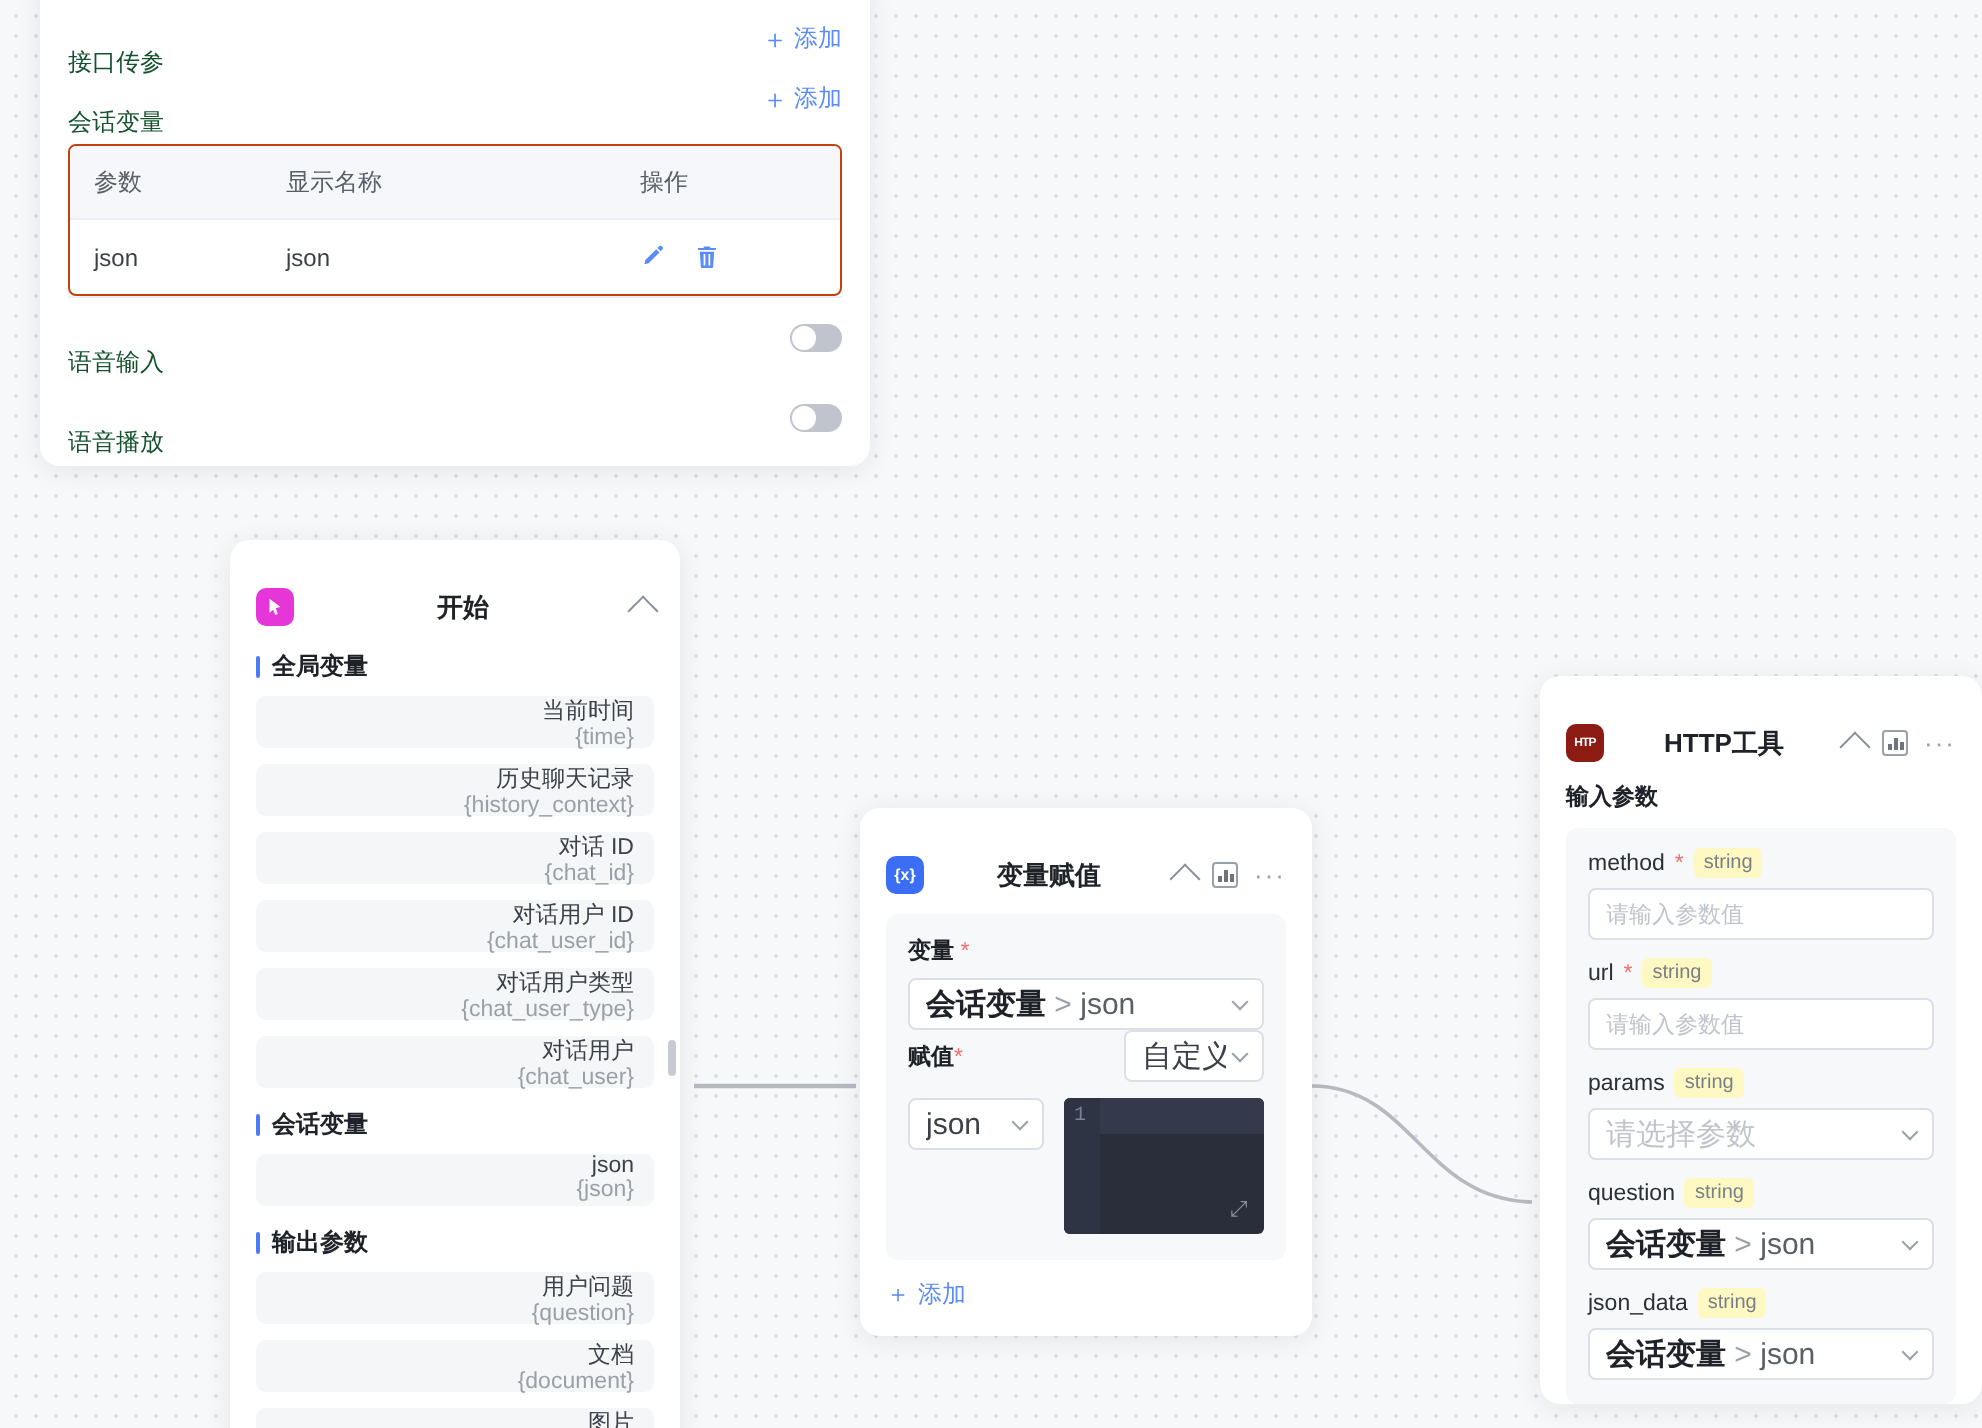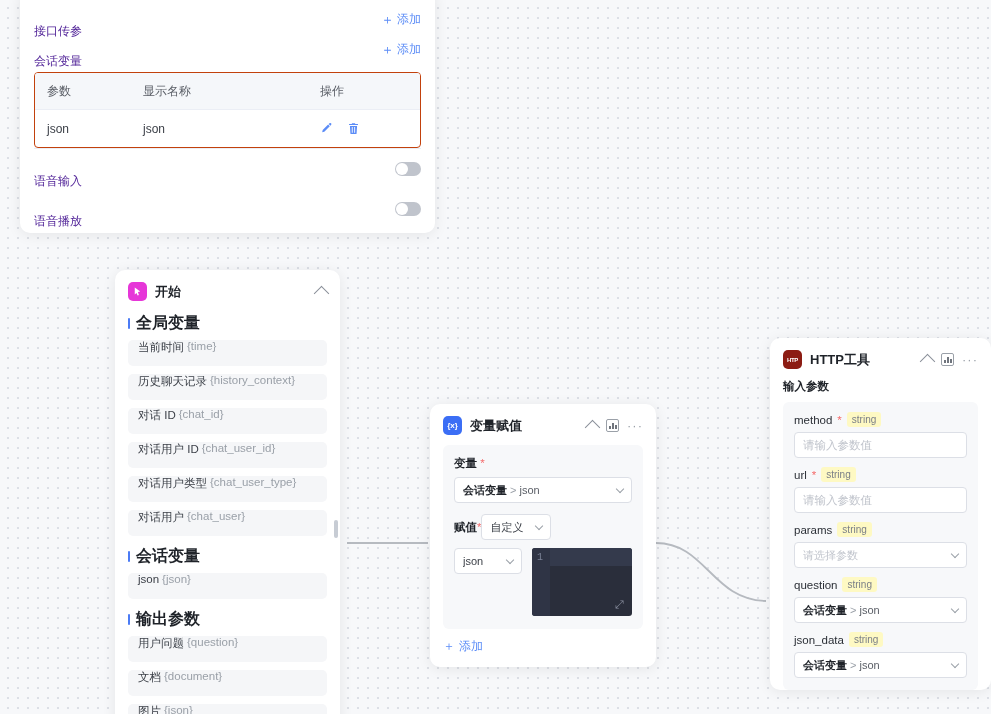--- a/index.html
+++ b/index.html
@@ -31,21 +31,21 @@
     left: 20px; top: -14px;
     width: 415px; height: 247px;
     border-radius: 10px;
     overflow: hidden;
   }
   .sp-row {
     display: flex; align-items: center; justify-content: space-between;
     padding: 0 14px;
     height: 30px;
   }
-  .sp-label { font-size: 12px; color: #4c1d95; font-weight: 400; margin-top: 24px; }
+  .sp-label { font-size: 12px; color: #14532d; font-weight: 400; margin-top: 24px; }
   .sp-add {
     display: flex; align-items: center; gap: 3px;
     color: #5b8cf7; font-size: 12px; cursor: pointer;
   }
   .sp-add .plus { font-size: 13px; line-height: 1; }
 
   .sp-table {
     margin: 8px 14px 0 14px;
     border: 1px solid #c2410c;
     border-radius: 4px;
@@ -74,22 +74,23 @@
     background: #c0c4cc; position: relative; cursor: pointer; flex: none;
   }
   .switch::after {
     content: ""; position: absolute; left: 1px; top: 1px;
     width: 12px; height: 12px; border-radius: 50%; background: #fff;
   }
 
   
   .node-head {
     display: flex; align-items: center;
-    padding: 12px 13px 10px 13px;
+    padding: 24px 13px 10px 13px;
     gap: 8px;
+    text-align: center;
   }
   .node-icon {
     width: 19px; height: 19px; border-radius: 5px;
     display: flex; align-items: center; justify-content: center;
     flex: none; color: #fff; font-size: 9px; font-weight: bold;
     line-height: 1;
   }
   .node-title {
     font-size: 13px; font-weight: bold; color: #1f2329;
     flex: 1; white-space: nowrap; overflow: hidden;
@@ -106,37 +107,37 @@
     padding-bottom: 2px; cursor: pointer; background: #fff;
   }
   .mini-icon i { display: block; width: 2px; background: #70757d; }
   .mini-icon i:nth-child(1){ height: 3px; }
   .mini-icon i:nth-child(2){ height: 6px; }
   .mini-icon i:nth-child(3){ height: 4px; }
   .dots { color: #9aa0a8; font-size: 13px; letter-spacing: 1px; cursor: pointer; line-height: 6px; }
 
   .sec-title {
     display: flex; align-items: center; gap: 6px;
-    font-size: 16px; color: #1f2329; font-weight: bold;
+    font-size: 12px; color: #1f2329; font-weight: bold;
     padding: 2px 13px 6px 13px;
   }
   .sec-title::before {
     content: ""; width: 2px; height: 11px; background: #4b7bf5; border-radius: 1px;
   }
 
   
   #node-start {
     left: 115px; top: 270px; width: 225px;
     border-radius: 10px; overflow: hidden;
   }
   .var-pill {
     margin: 0 13px 8px 13px;
     background: #f5f6f8; border-radius: 5px;
-    height: 26px; display: flex; align-items: flex-start;
-    padding: 0 10px; font-size: 11.5px; color: #3c4048;
+    height: 26px; display: flex; align-items: flex-end;
+    padding: 0 10px; font-size: 11.5px; color: #3c4048; flex-direction: column;
   }
   .var-pill .key { color: #9aa0a8; margin-left: 3px; }
   #start-scrollbar {
     position: absolute; right: 2px; top: 250px;
     width: 4px; height: 18px; border-radius: 2px; background: #c7ccd4;
   }
 
   
   #node-assign {
     left: 430px; top: 404px; width: 226px;
@@ -144,32 +145,32 @@
   }
   .assign-body {
     margin: 0 13px; background: #f7f8fa; border-radius: 6px;
     padding: 11px 11px 13px 11px;
   }
   .fld-label { font-size: 11.5px; color: #1f2329; font-weight: bold; margin-bottom: 6px; }
   .req { color: #f56c6c; font-weight: normal; }
   .select-box {
     height: 26px; background: #fff; border: 1px solid #dcdfe6; border-radius: 4px;
     display: flex; align-items: center; padding: 0 8px;
-    font-size: 11px; color: #3c4048; cursor: pointer;
+    font-size: 15px; color: #3c4048; cursor: pointer;
   }
   .select-box .val { flex: 1; white-space: nowrap; overflow: hidden; }
   .select-box .val b { font-weight: bold; color: #1f2329; }
   .select-box .val span.sep { color: #9aa0a8; }
   .select-box .val i.lite { font-style: normal; color: #5a5e66; }
   .caret {
     width: 6px; height: 6px; flex: none; margin-left: 4px; margin-top: -3px;
     border-right: 1.2px solid #9aa0a8; border-bottom: 1.2px solid #9aa0a8;
     transform: rotate(45deg);
   }
-  .assign-row2 { display: flex; align-items: center; justify-content: flex-start; margin-top: 11px; }
+  .assign-row2 { display: flex; align-items: center; justify-content: space-between; }
   .sel-small { width: 68px; }
   .assign-row3 { display: flex; gap: 10px; margin-top: 8px; align-items: flex-start; }
   .code-edit {
     flex: 1; height: 68px; background: #2a2e3b; border-radius: 3px;
     position: relative; overflow: hidden;
   }
   .code-gutter {
     position: absolute; left: 0; top: 0; width: 18px; height: 100%;
     background: #2f3445;
   }

